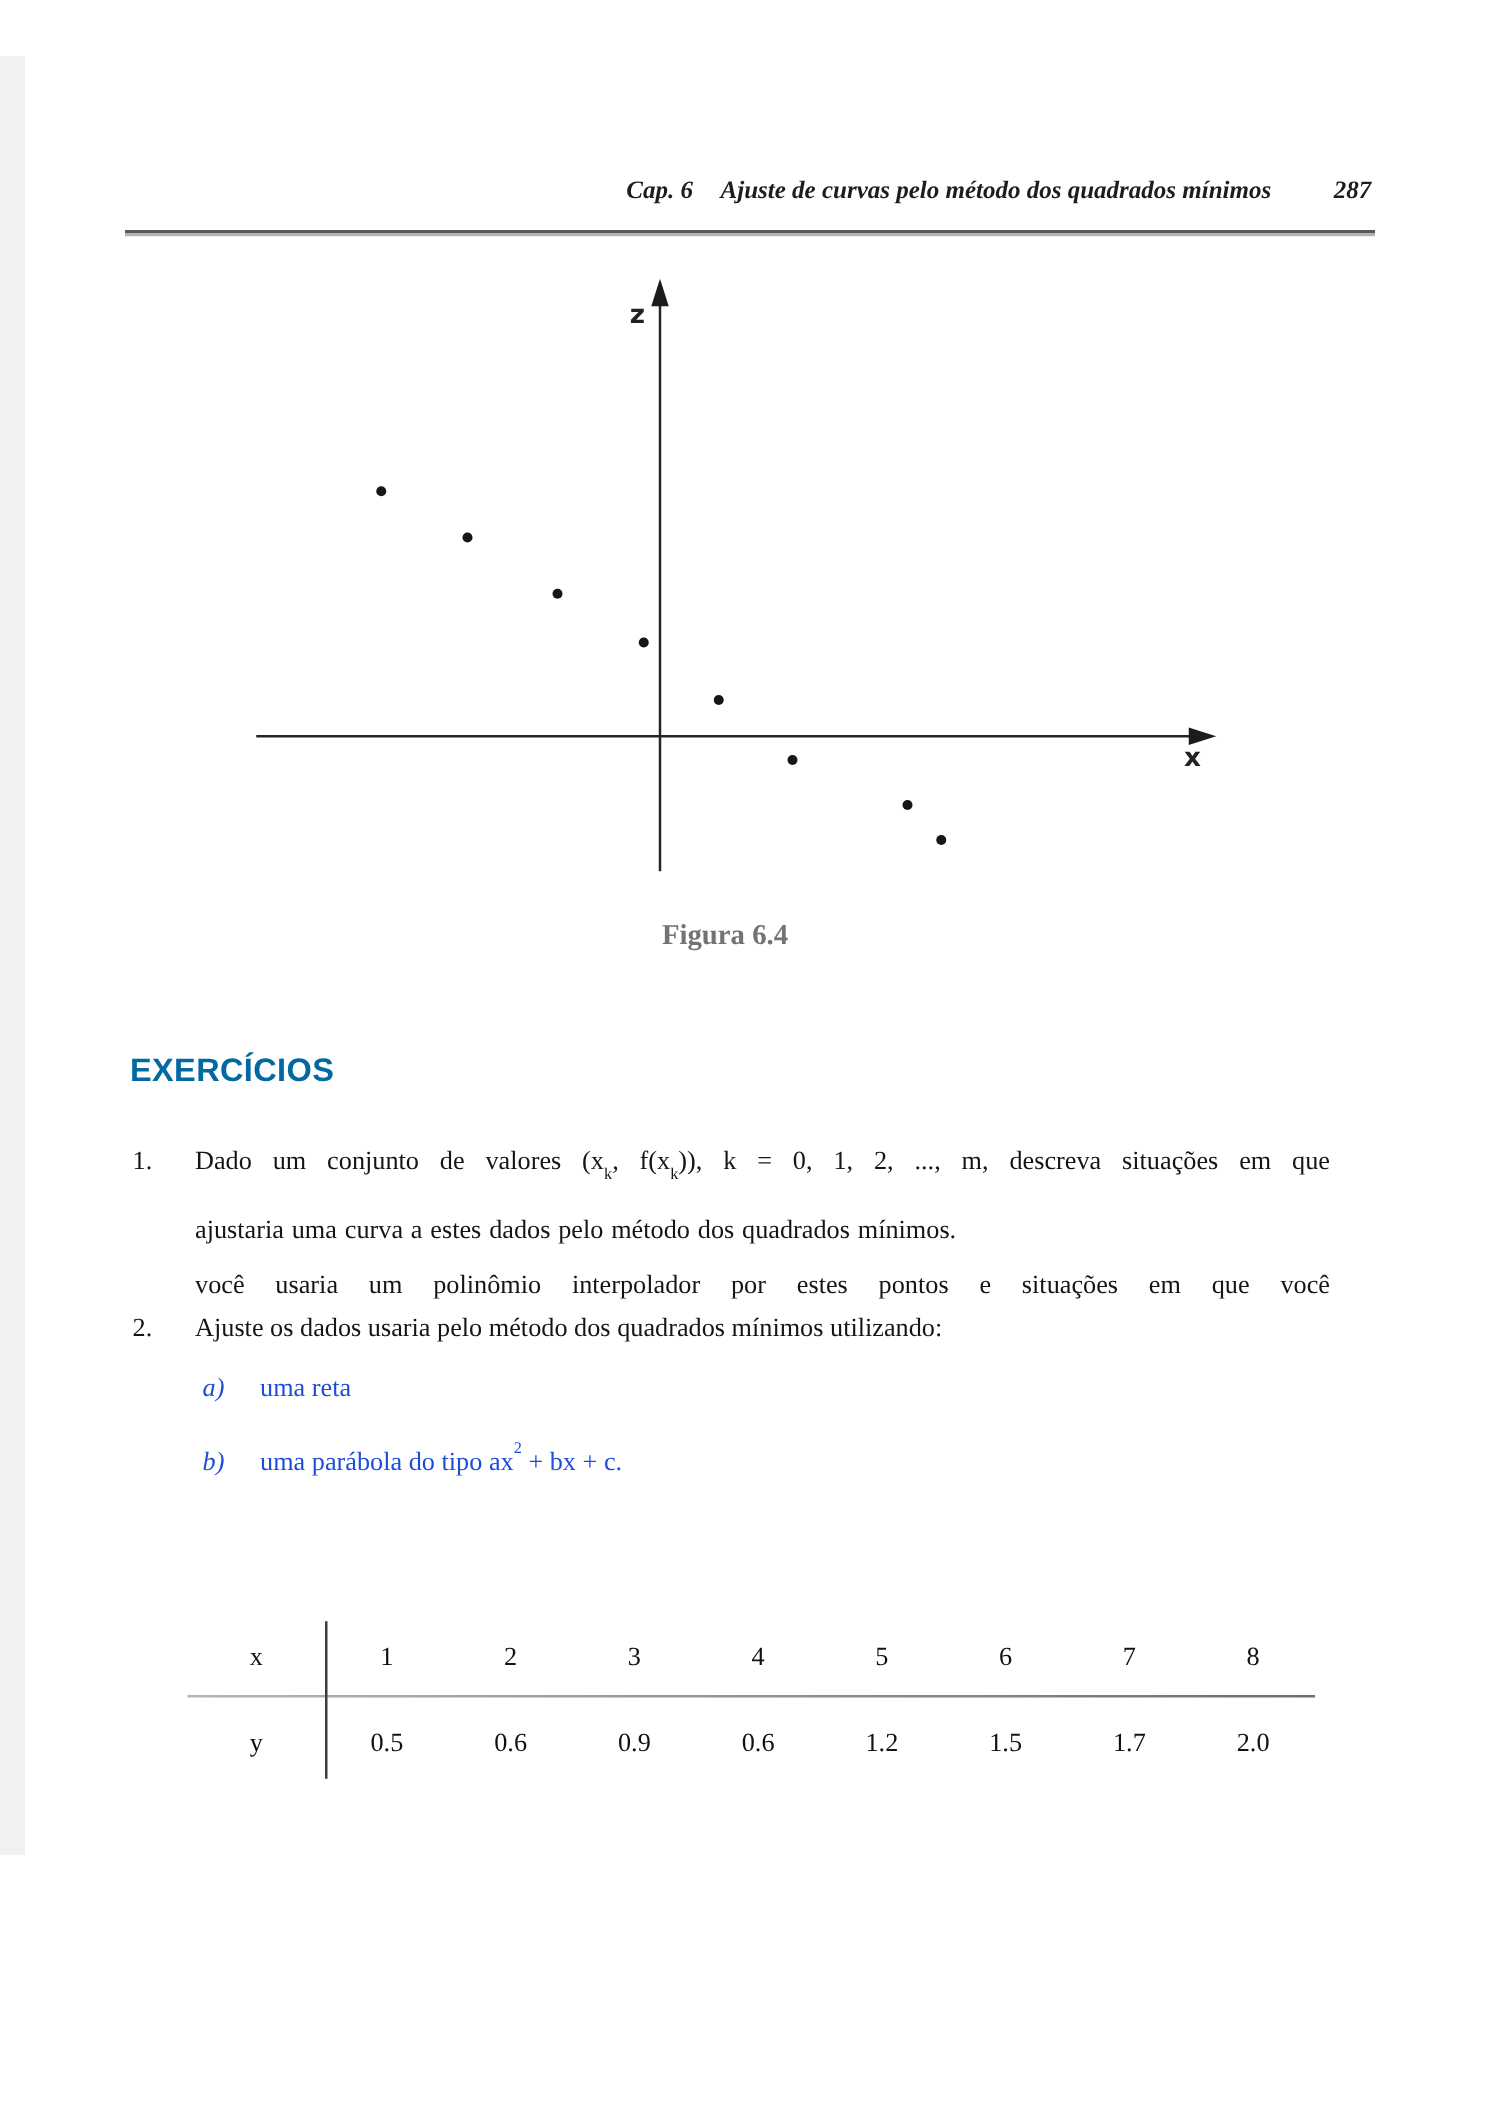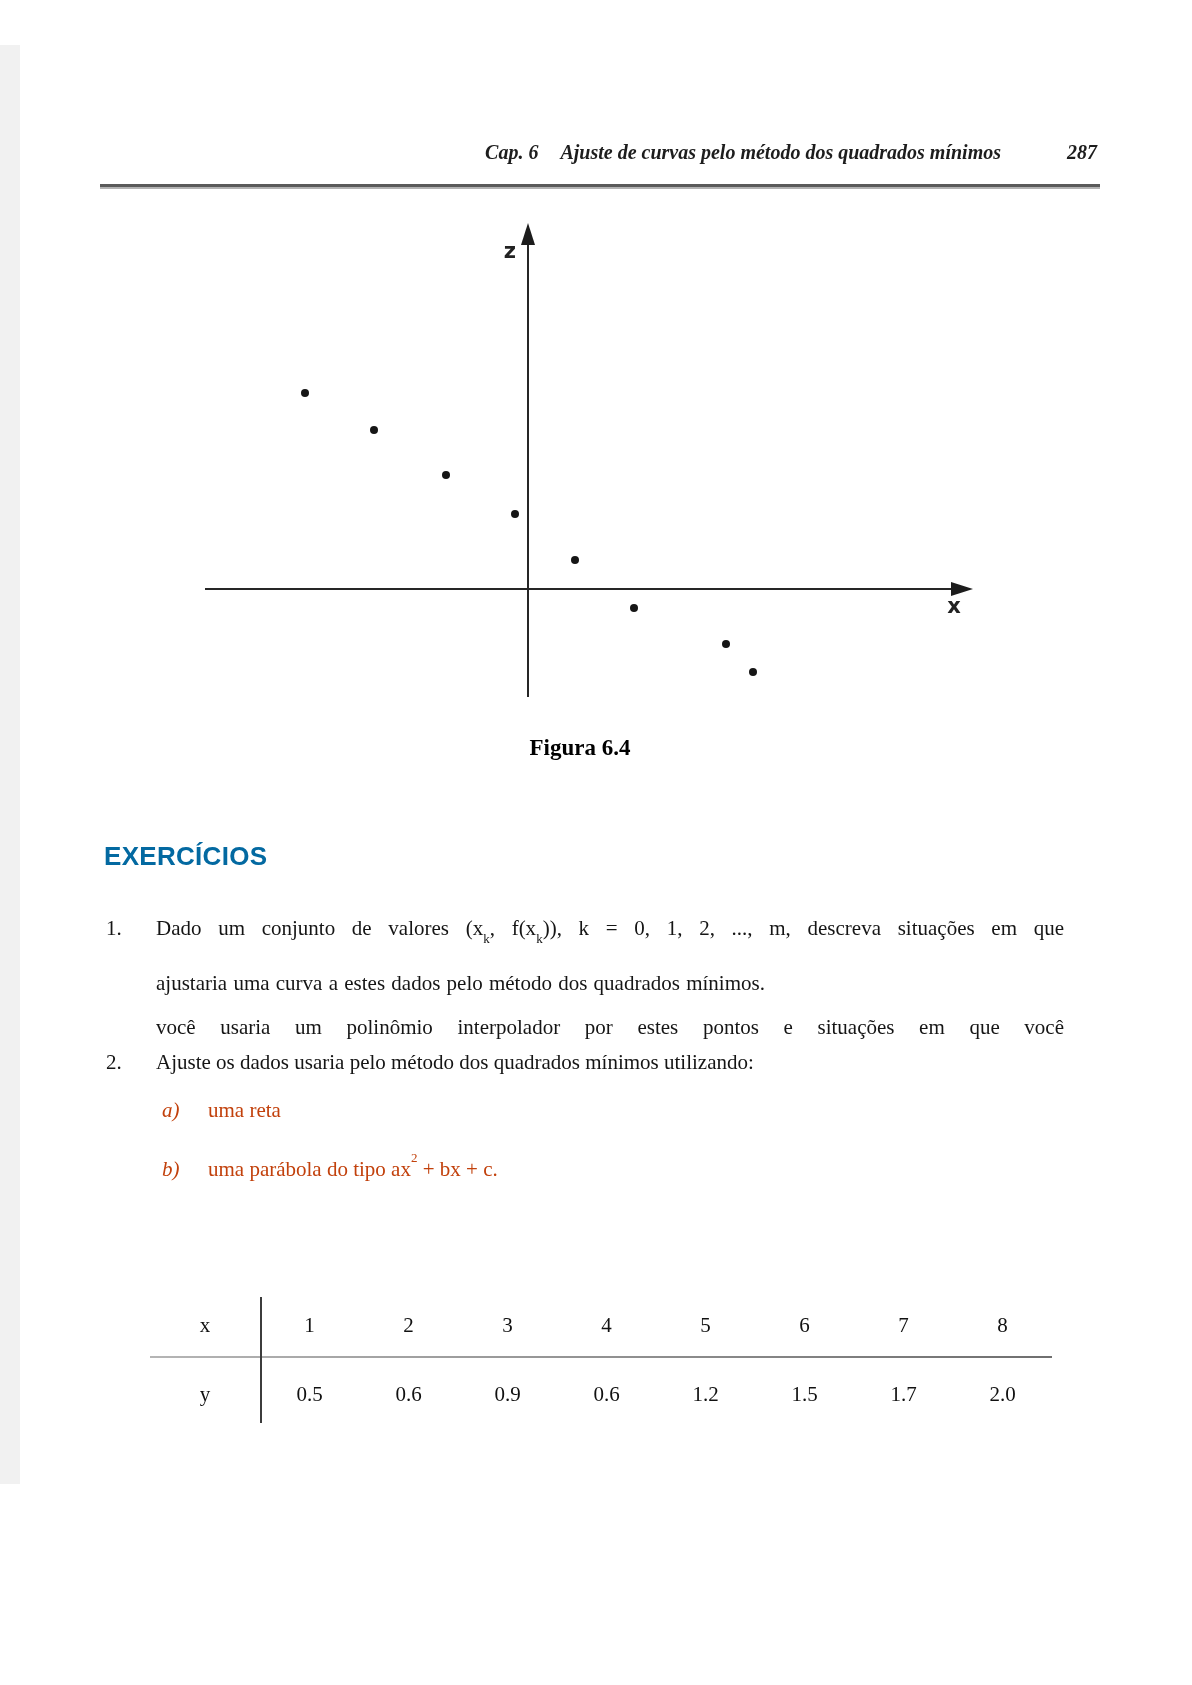--- a/index.html
+++ b/index.html
@@ -17,55 +17,55 @@
   .bottom-bar{position:absolute;left:0;top:1678px;width:100%;height:7px;background:#1a1a1a;}
 
   
   .header{
     position:absolute;left:100px;right:95px;top:141px;
     display:flex;justify-content:flex-end;align-items:baseline;
     font-size:20px;font-weight:bold;font-style:italic;color:#1d1d1d;
     white-space:nowrap;
   }
   .header .chapter{margin-right:22px;}
-  .header .pageno{margin-left:66px;}
+  .header .pageno{margin-left:50px;}
   .header-rule{
     position:absolute;left:100px;right:92px;top:184px;height:5px;
     background:linear-gradient(to bottom,#5a5a5a 0 55%,#b3b3b3 55% 100%);
   }
 
   
   .figure{position:absolute;left:180px;top:210px;width:800px;height:490px;}
   .figure svg{position:absolute;left:0;top:0;width:100%;height:100%;display:block;}
   .axis-label{
     position:absolute;font-family:"DejaVu Sans","Liberation Sans",sans-serif;
     font-weight:bold;font-size:21px;color:#222;
   }
   .zlab{left:296px;top:29px;width:40px;text-align:right;}
   .xlab{left:758px;top:384px;width:32px;text-align:center;}
   .caption{
     position:absolute;left:180px;top:731px;width:800px;
-    text-align:center;font-size:23px;font-weight:bold;color:#000000;line-height:34px;
+    text-align:center;font-size:23px;font-weight:bold;color:#737373;line-height:34px;
   }
 
   
   .ex-heading{
     position:absolute;left:104px;top:841px;
     font-family:"Liberation Sans","DejaVu Sans",sans-serif;
     font-weight:bold;font-size:26px;letter-spacing:.3px;color:#0369a1;
   }
   .body-text{font-size:21px;line-height:44px;color:#151515;}
   .item{position:absolute;display:flex;}
   .item .num{flex:none;width:50px;}
   .item .itext{flex:1;}
   .fline{text-align:justify;text-align-last:justify;word-spacing:1px;}
   .fline.last{text-align:left;text-align-last:left;}
   .item1{left:106px;top:906px;width:958px;}
   .item2{left:106px;top:1040px;width:958px;}
-  .subitem{position:absolute;left:162px;font-size:21px;line-height:34px;color:#c2410c;}
+  .subitem{position:absolute;left:162px;font-size:21px;line-height:34px;color:#1d4ed8;}
   .sub-a{top:1093px;}
   .sub-b{top:1141px;}
   .subitem .marker{display:inline-block;width:46px;font-style:italic;}
   .trace{position:absolute;left:152px;top:1188px;width:926px;}
   .sb{font-size:62%;vertical-align:-18%;}
   .sp{font-size:62%;vertical-align:40%;}
 
   
   .table{position:absolute;left:150px;top:1294px;width:902px;font-size:21px;color:#111;}
   .trow{display:flex;align-items:center;}

